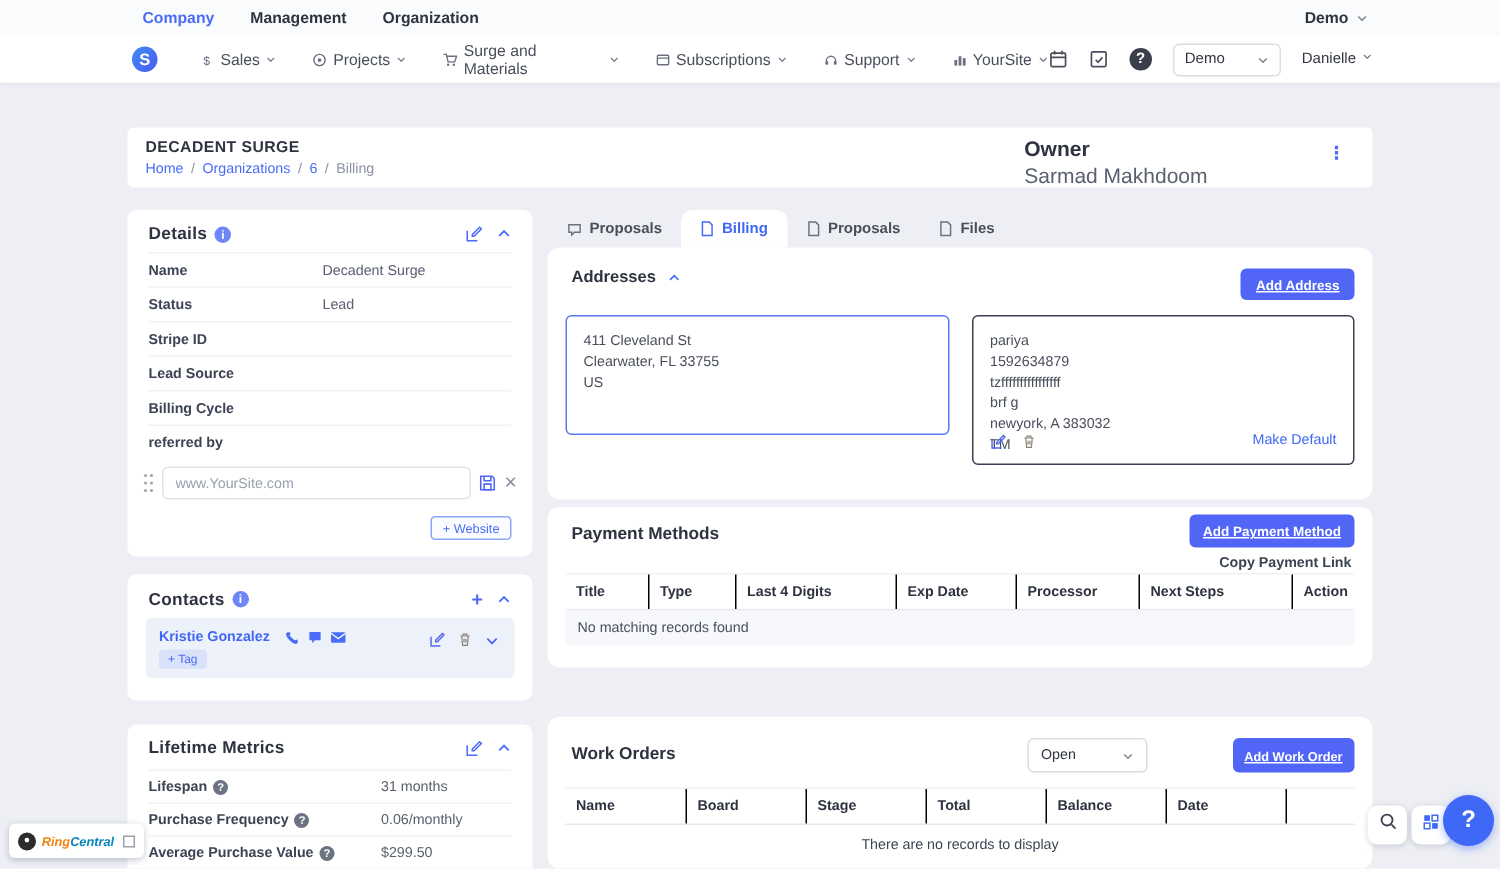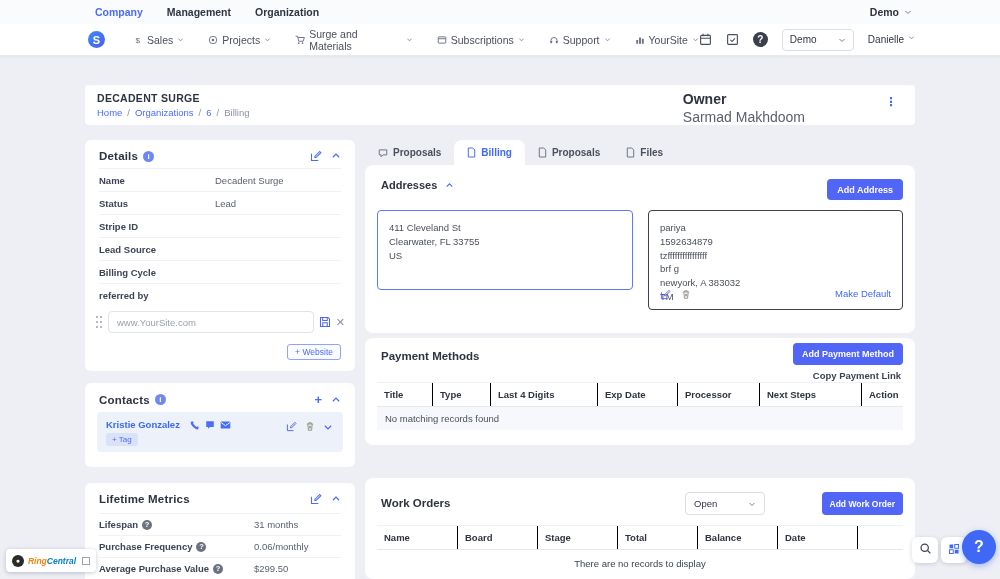--- a/index.html
+++ b/index.html
@@ -98,21 +98,21 @@
          color:#4a4f5c; cursor:pointer; }
   .tab .ticon { display:flex; color:#6a7080; }
   .tab.active { background:#fff; border-radius:8px 8px 0 0; color:#3e68f5; }
   .tab.active .ticon { color:#3e68f5; }
 
   
   .addr-head { display:flex; align-items:center; padding:14px 12px 0 16px; }
   .addr-title { font-size:11px; font-weight:bold; color:#2e3340; }
   .addr-collapse { margin-left:8px; color:#4a6cf8; display:flex; cursor:pointer; }
   .btn-primary { background:#5165f6; color:#fff; border:none; border-radius:4px; font-family:inherit;
-                 font-weight:bold; cursor:pointer; display:flex; align-items:center; justify-content:center; }
+                 font-weight:bold; cursor:pointer; display:flex; align-items:center; justify-content:center;text-decoration:underline; }
   .add-address-btn { position:absolute; right:12px; top:14px; height:21px; padding:0 10px; font-size:9px; }
   .addr-card { position:absolute; border-radius:4px; padding:10px 11px; font-size:9.5px; color:#4a4f5c; line-height:1.45; }
   .addr-card-1 { left:12px; top:45px; width:256px; height:80px; border:1px solid #5b78f6; }
   .addr-card-2 { left:283px; top:45px; width:255px; height:100px; border:1px solid #3a3f51; }
   .addr-foot { position:absolute; left:11px; bottom:8px; right:11px; display:flex; align-items:center; gap:10px; }
   .addr-foot .aicon { display:flex; cursor:pointer; }
   .edit-blue { color:#5165f6; }
   .trash-gray { color:#8a8378; }
   .default-badge { margin-left:auto; background:#3e68f5; color:#fff; font-size:7.5px; border-radius:8px;
                    padding:2px 8px; }

